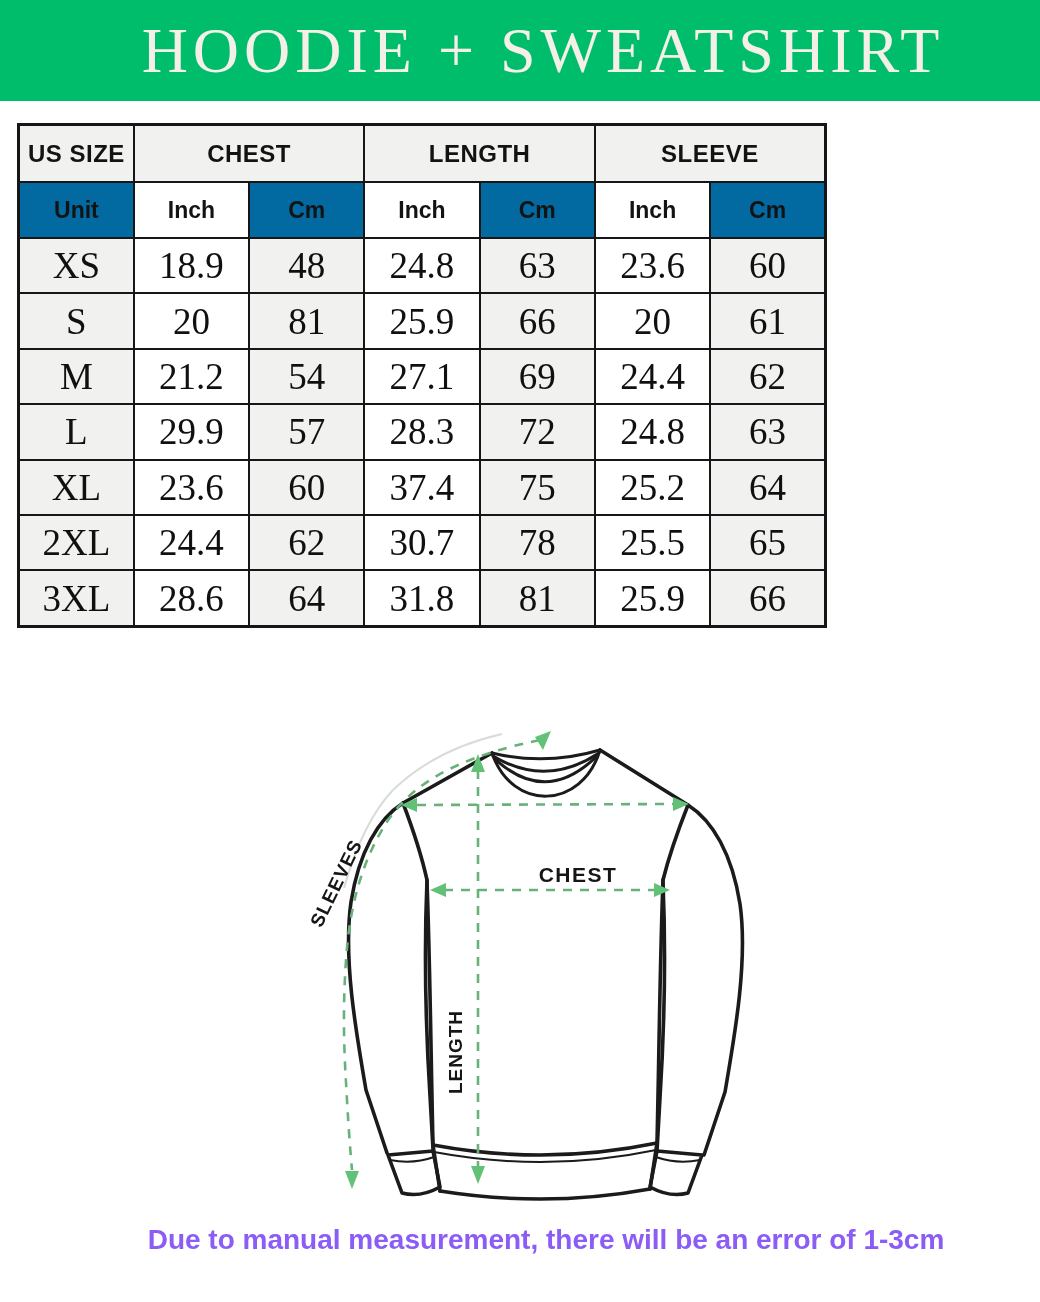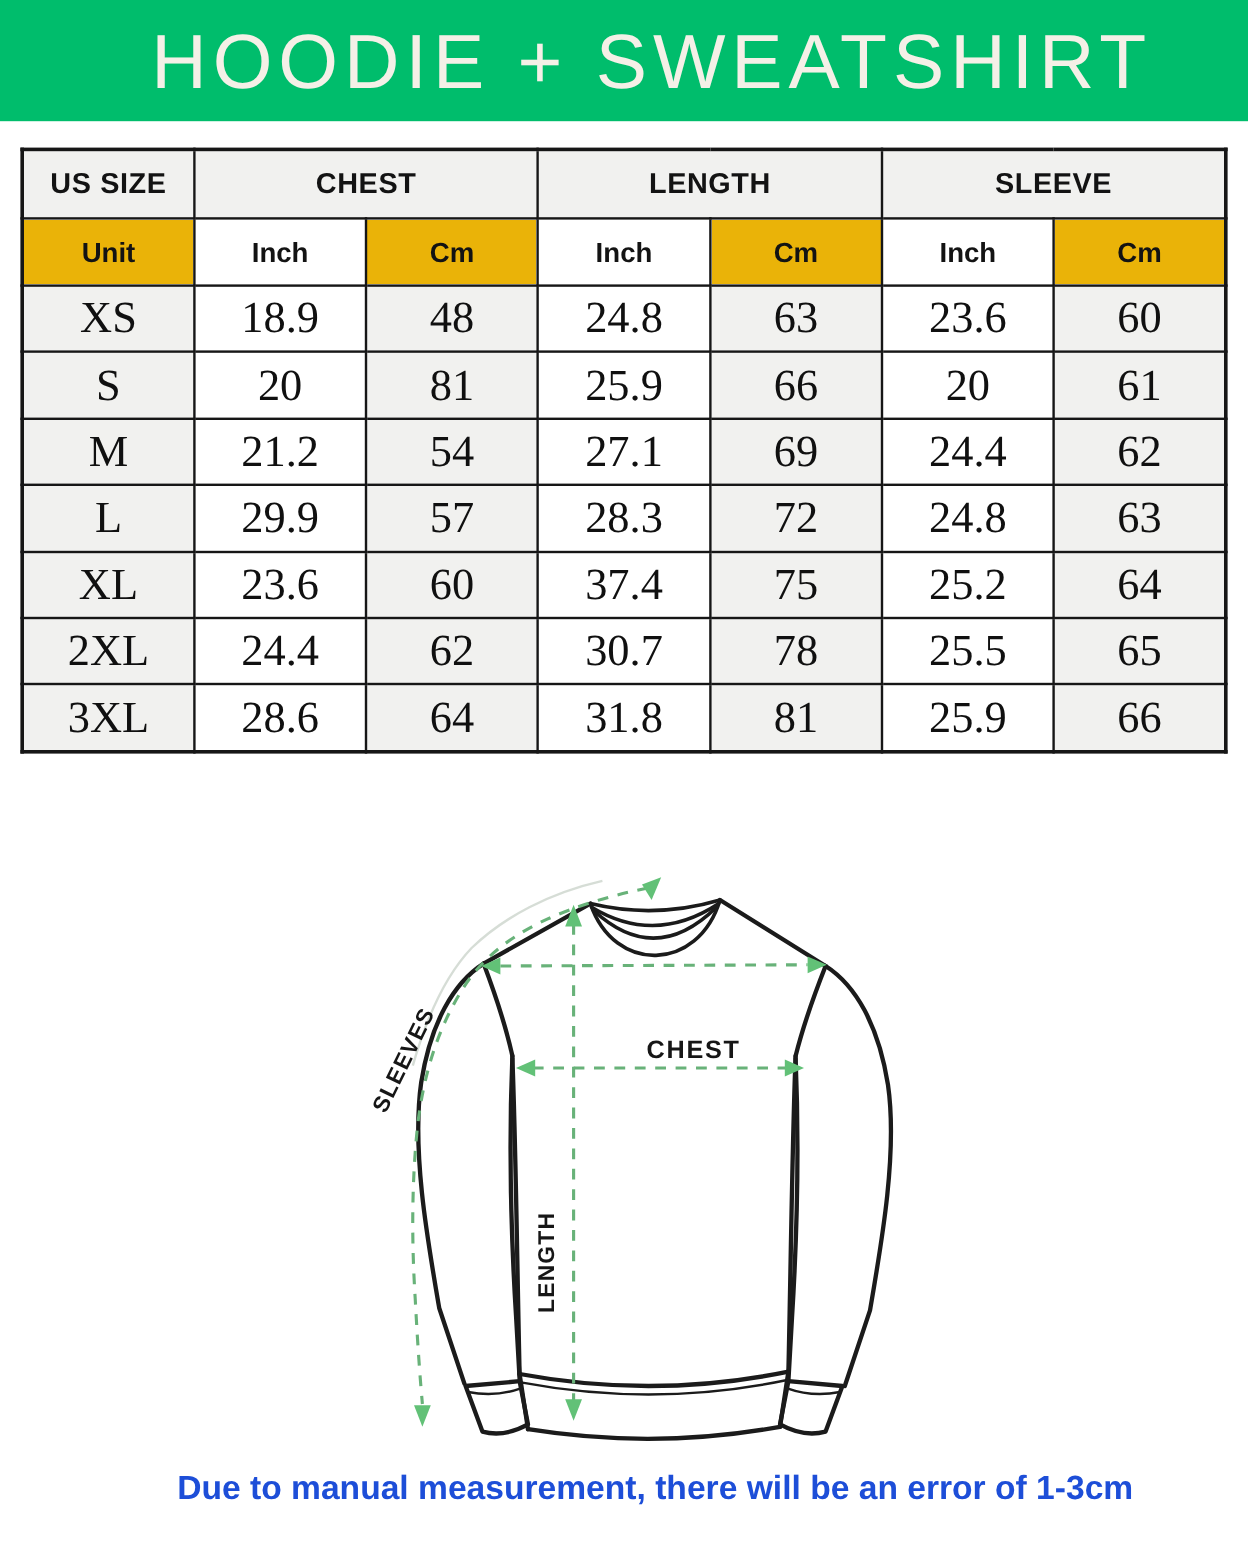--- a/index.html
+++ b/index.html
@@ -2,43 +2,43 @@
 <html><head>
 <meta charset="utf-8">
 <style>
   html,body{margin:0;padding:0;background:#ffffff;}
   #page{position:relative;width:1040px;height:1302px;background:#ffffff;overflow:hidden;
         font-family:"Liberation Sans",sans-serif;}
 
   
   .banner{position:absolute;left:0;top:0;width:1040px;height:101px;background:#00bd6c;
           display:flex;align-items:center;justify-content:center;}
-  .banner h1{margin:0;padding-left:46px;font-family:Liberation Sans, sans-serif;font-weight:400;
+  .banner h1{margin:0;padding-left:46px;font-family:Liberation Serif, serif;font-weight:400;
              font-size:64px;letter-spacing:5px;color:#f4f0e7;white-space:nowrap;}
 
   
-  table.size{position:absolute;left:17px;top:123px;width:1006px;height:505px;
+  table.size{position:absolute;left:17px;top:123px;width:810px;height:505px;
              border-collapse:collapse;table-layout:fixed;background:#ffffff;}
   table.size td,table.size th{border:2.5px solid #161616;text-align:center;vertical-align:middle;
              padding:0;overflow:hidden;}
   table.size{border:3px solid #161616;}
   tr.grp th{height:55px;font-size:24px;font-weight:700;color:#131313;background:#f1f1ef;
             font-family:"Liberation Sans",sans-serif;letter-spacing:.5px;}
-  tr.unit th{height:54px;font-size:23px;font-weight:700;color:#131313;background:#eab308;
+  tr.unit th{height:54px;font-size:23px;font-weight:700;color:#131313;background:#0369a1;
              font-family:"Liberation Sans",sans-serif;}
   tr.data td{font-family:"Liberation Serif",serif;font-size:37px;color:#101010;background:#f1f1ef;margin-left:36px;}
   table.size .w{background:#ffffff;}
 
   
   .diagram{position:absolute;left:290px;top:700px;width:520px;height:520px;}
   .diagram text{font-family:"Liberation Sans",sans-serif;font-weight:800;fill:#161616;}
 
   
   .note{position:absolute;left:0;top:1224px;width:1040px;text-align:center;padding-left:52px;
-        box-sizing:border-box;font-size:28px;font-weight:700;color:#1d4ed8;
+        box-sizing:border-box;font-size:28px;font-weight:700;color:#8b5cf6;
         font-family:"Liberation Sans",sans-serif;}
 </style>
 </head>
 <body>
 
 <div id="page">
 
   <div class="banner">
     <h1>HOODIE + SWEATSHIRT</h1>
   </div>

